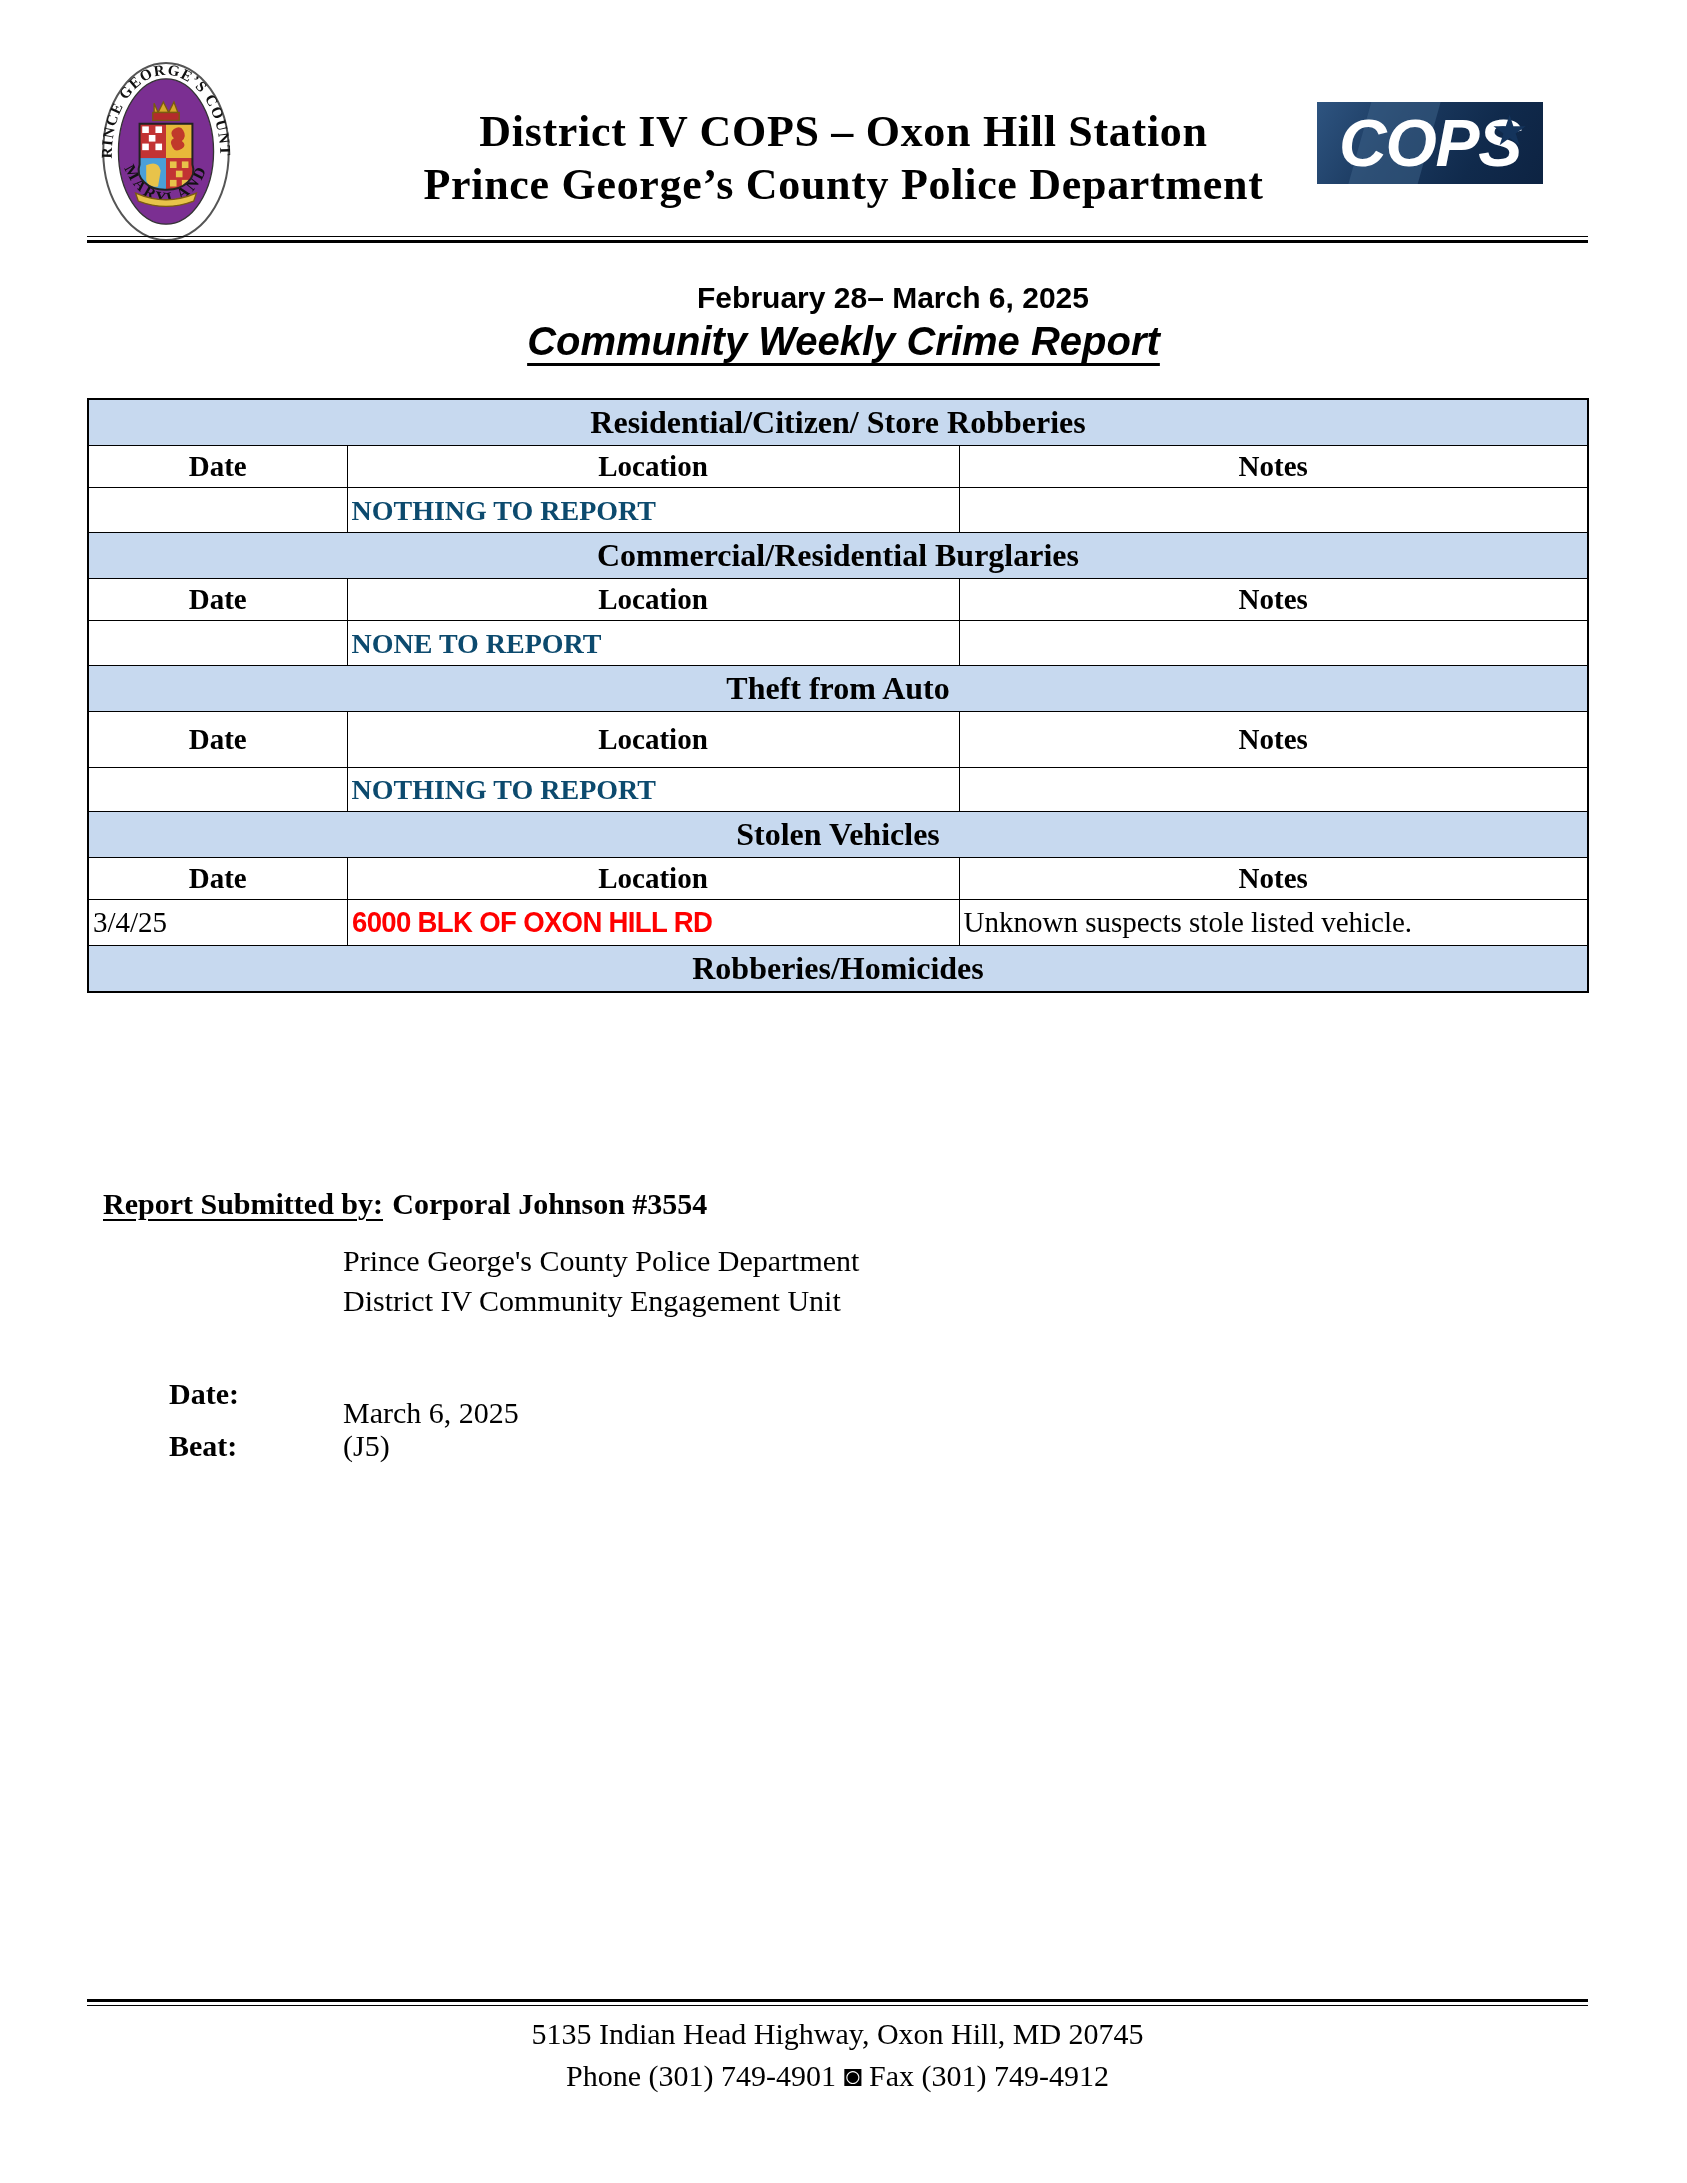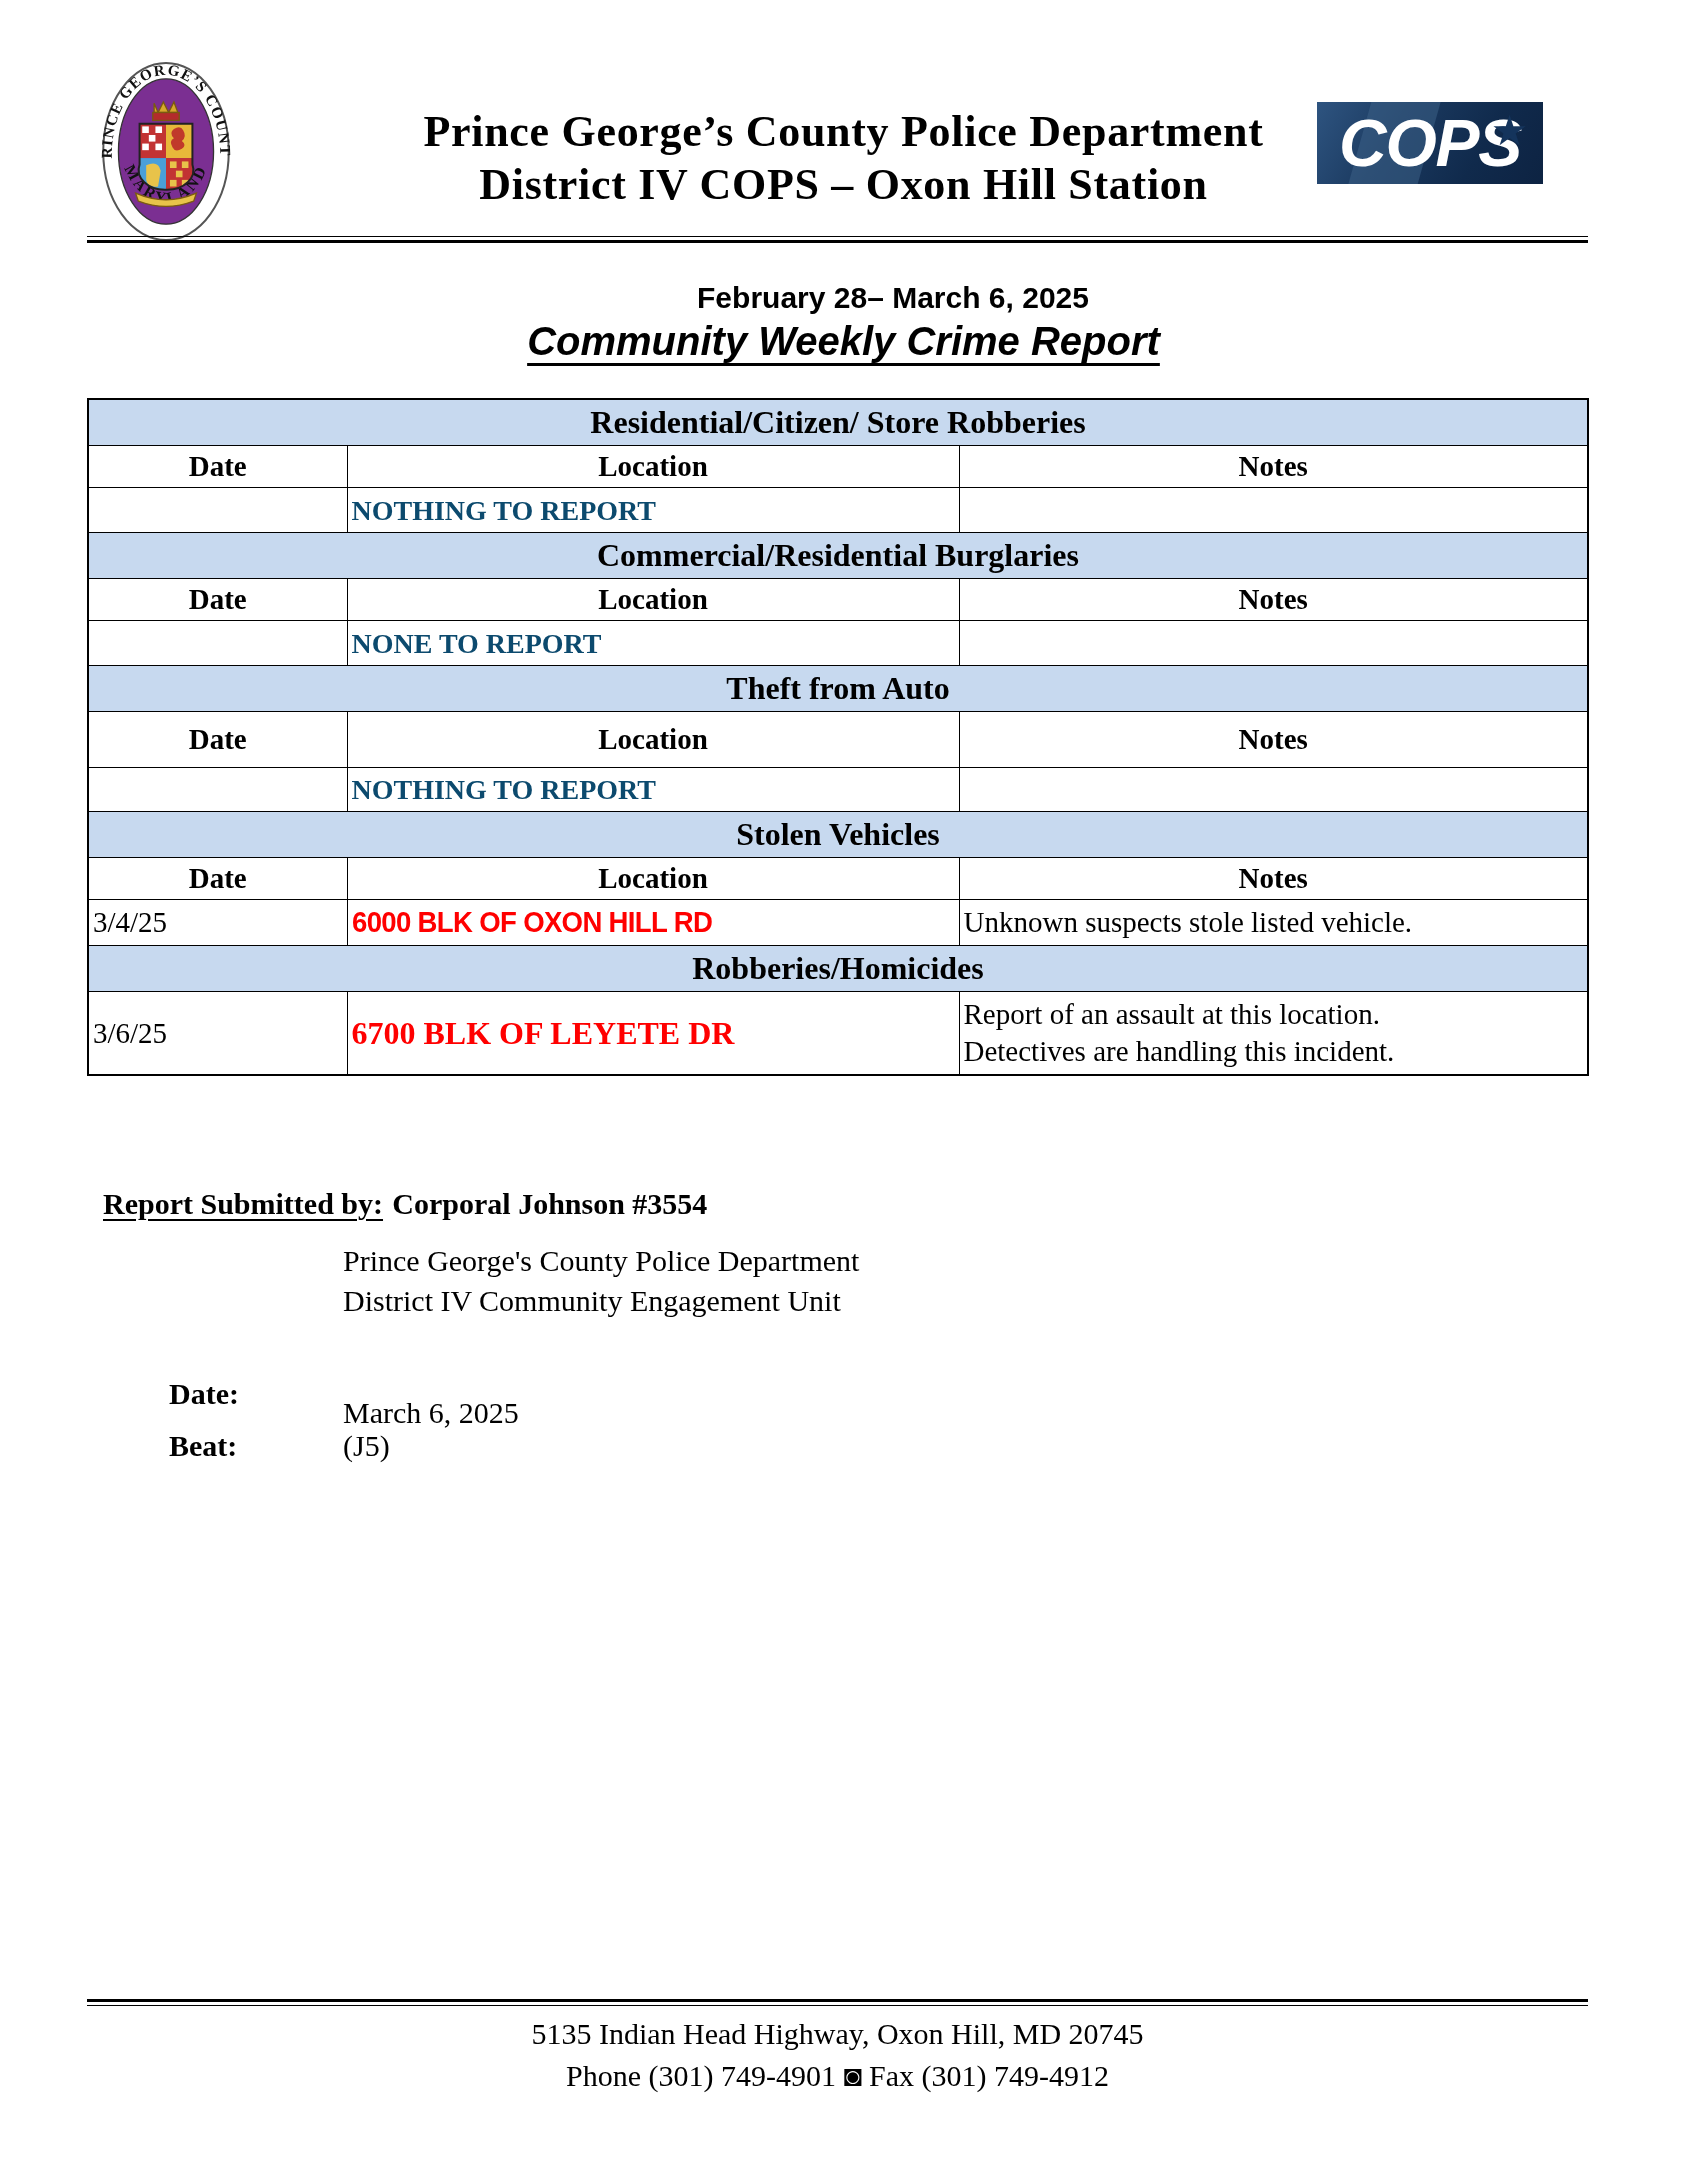--- a/index.html
+++ b/index.html
@@ -163,22 +163,22 @@
         <rect x="113" y="166" width="10" height="10" fill="#e8c34a"></rect>
         <rect x="104" y="180" width="10" height="10" fill="#e8c34a"></rect>
         <rect x="122" y="180" width="10" height="10" fill="#e8c34a"></rect>
       </g>
       <path d="M58 95 h80 v62 a40 30 0 0 1 -40 38 a40 30 0 0 1 -40 -38 z" fill="none" stroke="#222" stroke-width="3"></path>
       <path d="M52 200 q46 20 92 0 l-4 12 q-42 16 -84 0 z" fill="#e8c34a" stroke="#7a5a10" stroke-width="2"></path>
     </svg>
   </div>
 
   <div class="agency">
+    <div>District IV COPS – Oxon Hill Station</div>
     <div>Prince George’s County Police Department</div>
-    <div>District IV COPS – Oxon Hill Station</div>
   </div>
 
   <div class="cops-logo">
     <span class="cops-text">COPS</span>
     <span class="cops-star">★</span>
   </div>
 
   <div class="divider-top"></div>
 
   <div class="date-range">February 28– March 6, 2025</div>
@@ -246,26 +246,20 @@
     </tr>
     <tr class="h-row-m">
       <td class="c-date">3/4/25</td>
       <td class="c-loc"><span class="red-sans">6000 BLK OF OXON HILL RD</span></td>
       <td class="c-notes">Unknown suspects stole listed vehicle.</td>
     </tr>
 
     <tr class="h-sec2">
       <th class="sec" colspan="3">Robberies/Homicides</th>
     </tr>
-    <tr class="h-row-tall">
-      <td class="c-date">3/6/25</td>
-      <td class="c-loc"><span class="red-serif-big">6700 BLK OF LEYETE DR</span></td>
-      <td class="c-notes notes-multiline">Report of an assault at this location.
-Detectives are handling this incident.</td>
-    </tr>
   </tbody>
     </table>
 
   <div class="sub-heading">
     <span class="lbl">Report Submitted by:</span><span class="officer">Corporal Johnson #3554</span>
   </div>
   <div class="org-block">
     <div>Prince George's County Police Department</div>
     <div>District IV Community Engagement Unit</div>
   </div>

